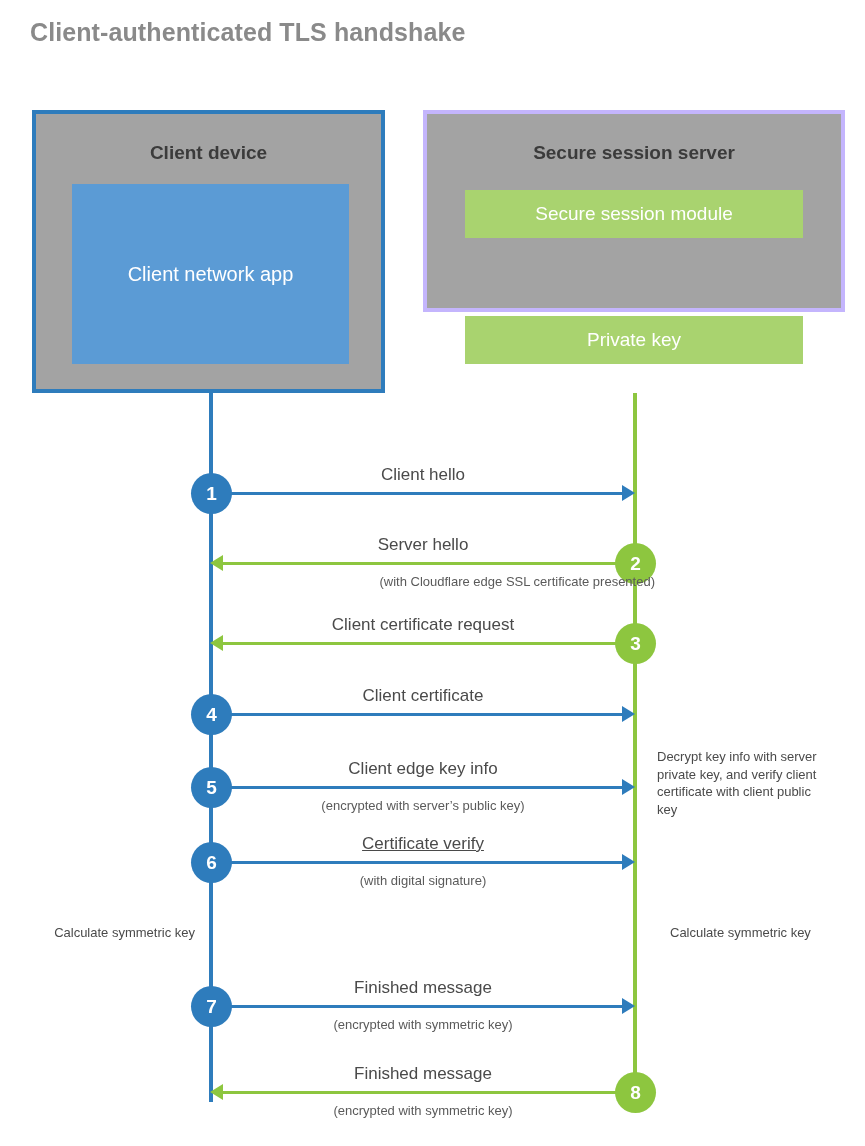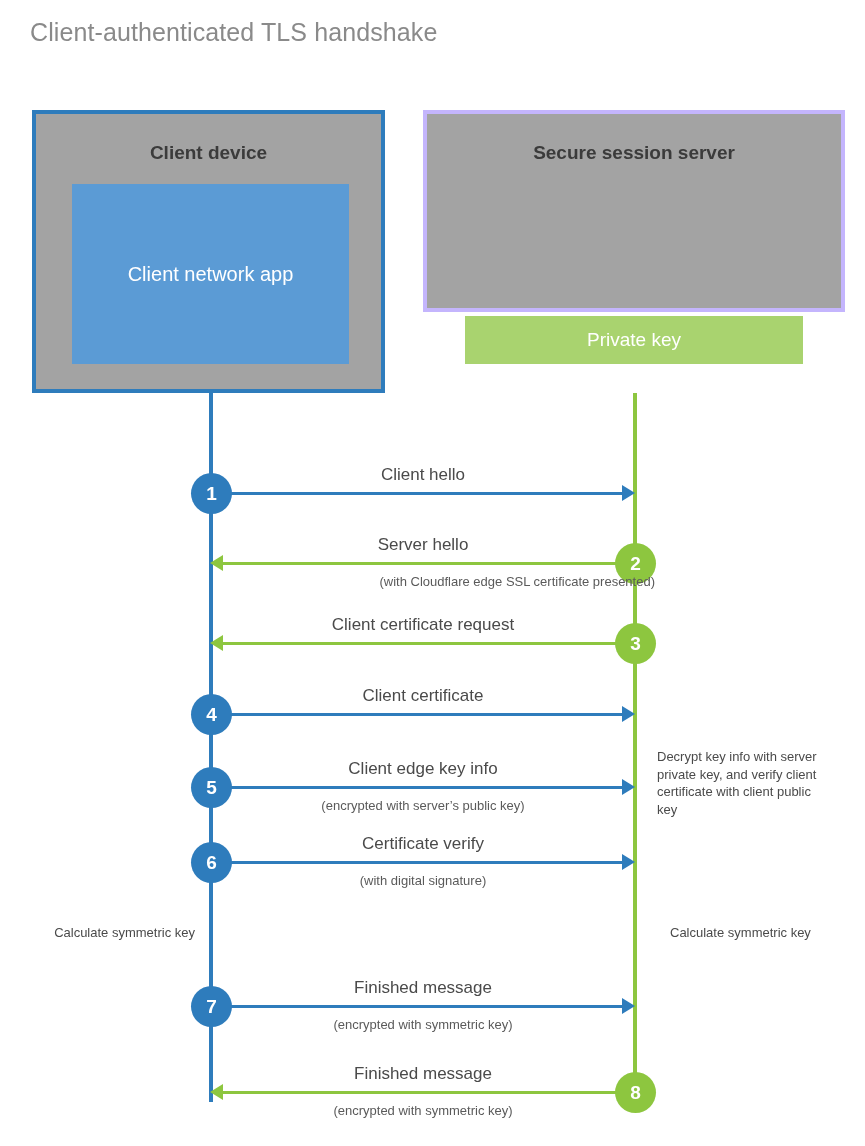--- a/index.html
+++ b/index.html
@@ -21,21 +21,21 @@
     width: 865px;
     height: 1146px;
   }
 
   
   .page-title {
     position: absolute;
     left: 30px;
     top: 18px;
     font-size: 25px;
-    font-weight: 400;
+    font-weight: 700;
     color: #8a8a8a;
     letter-spacing: 0.1px;
     white-space: nowrap;
   }
 
   
   .party-box {
     position: absolute;
     background: #a3a3a3;
     box-sizing: border-box;
@@ -182,20 +182,21 @@
 
   <div class="page-title">Client-authenticated TLS handshake</div>
 
   <div class="party-box client">
     <div class="party-title">Client device</div>
     <div class="client-app">Client network app</div>
   </div>
 
   <div class="party-box server">
     <div class="party-title">Secure session server</div>
+    <div class="server-bar b0">Secure session module</div>
     <div class="server-bar b2">Private key</div>
   </div>
 
   <div class="lifeline client-line"></div>
   <div class="lifeline server-line"></div>
 
   <div id="steps-layer">
       <div class="arrow-line blue" style="left: 211px; top: 492px; width: 413px;"></div>
       <div class="arrow-head right blue" style="top: 485px; left: 622px;"></div>
       <div class="step-circle blue" style="top: 473px; left: 191px;">1</div>
@@ -214,21 +215,21 @@
       <div class="step-circle blue" style="top: 694px; left: 191px;">4</div>
       <div class="msg-label" style="left: 231px; width: 384px; top: 686px;">Client certificate</div>
       <div class="arrow-line blue" style="left: 211px; top: 786px; width: 413px;"></div>
       <div class="arrow-head right blue" style="top: 779px; left: 622px;"></div>
       <div class="step-circle blue" style="top: 767px; left: 191px;">5</div>
       <div class="msg-label" style="left: 231px; width: 384px; top: 759px;">Client edge key info</div>
       <div class="msg-sub" style="left: 191px; width: 464px; top: 798px;">(encrypted with server’s public key)</div>
       <div class="arrow-line blue" style="left: 211px; top: 861px; width: 413px;"></div>
       <div class="arrow-head right blue" style="top: 854px; left: 622px;"></div>
       <div class="step-circle blue" style="top: 842px; left: 191px;">6</div>
-      <div class="msg-label" style="left: 231px; width: 384px; top: 834px;">Certificate verify</div>
+      <div class="msg-label" style="left: 231px; width: 384px; top: 834px; text-decoration: underline;">Certificate verify</div>
       <div class="msg-sub" style="left: 191px; width: 464px; top: 873px;">(with digital signature)</div>
       <div class="arrow-line blue" style="left: 211px; top: 1005px; width: 413px;"></div>
       <div class="arrow-head right blue" style="top: 998px; left: 622px;"></div>
       <div class="step-circle blue" style="top: 986px; left: 191px;">7</div>
       <div class="msg-label" style="left: 231px; width: 384px; top: 978px;">Finished message</div>
       <div class="msg-sub" style="left: 191px; width: 464px; top: 1017px;">(encrypted with symmetric key)</div>
       <div class="arrow-line green" style="left: 222px; top: 1091px; width: 413px;"></div>
       <div class="arrow-head left green" style="top: 1084px; left: 210px;"></div>
       <div class="step-circle green" style="top: 1072px; left: 615px;">8</div>
       <div class="msg-label" style="left: 231px; width: 384px; top: 1064px;">Finished message</div>

